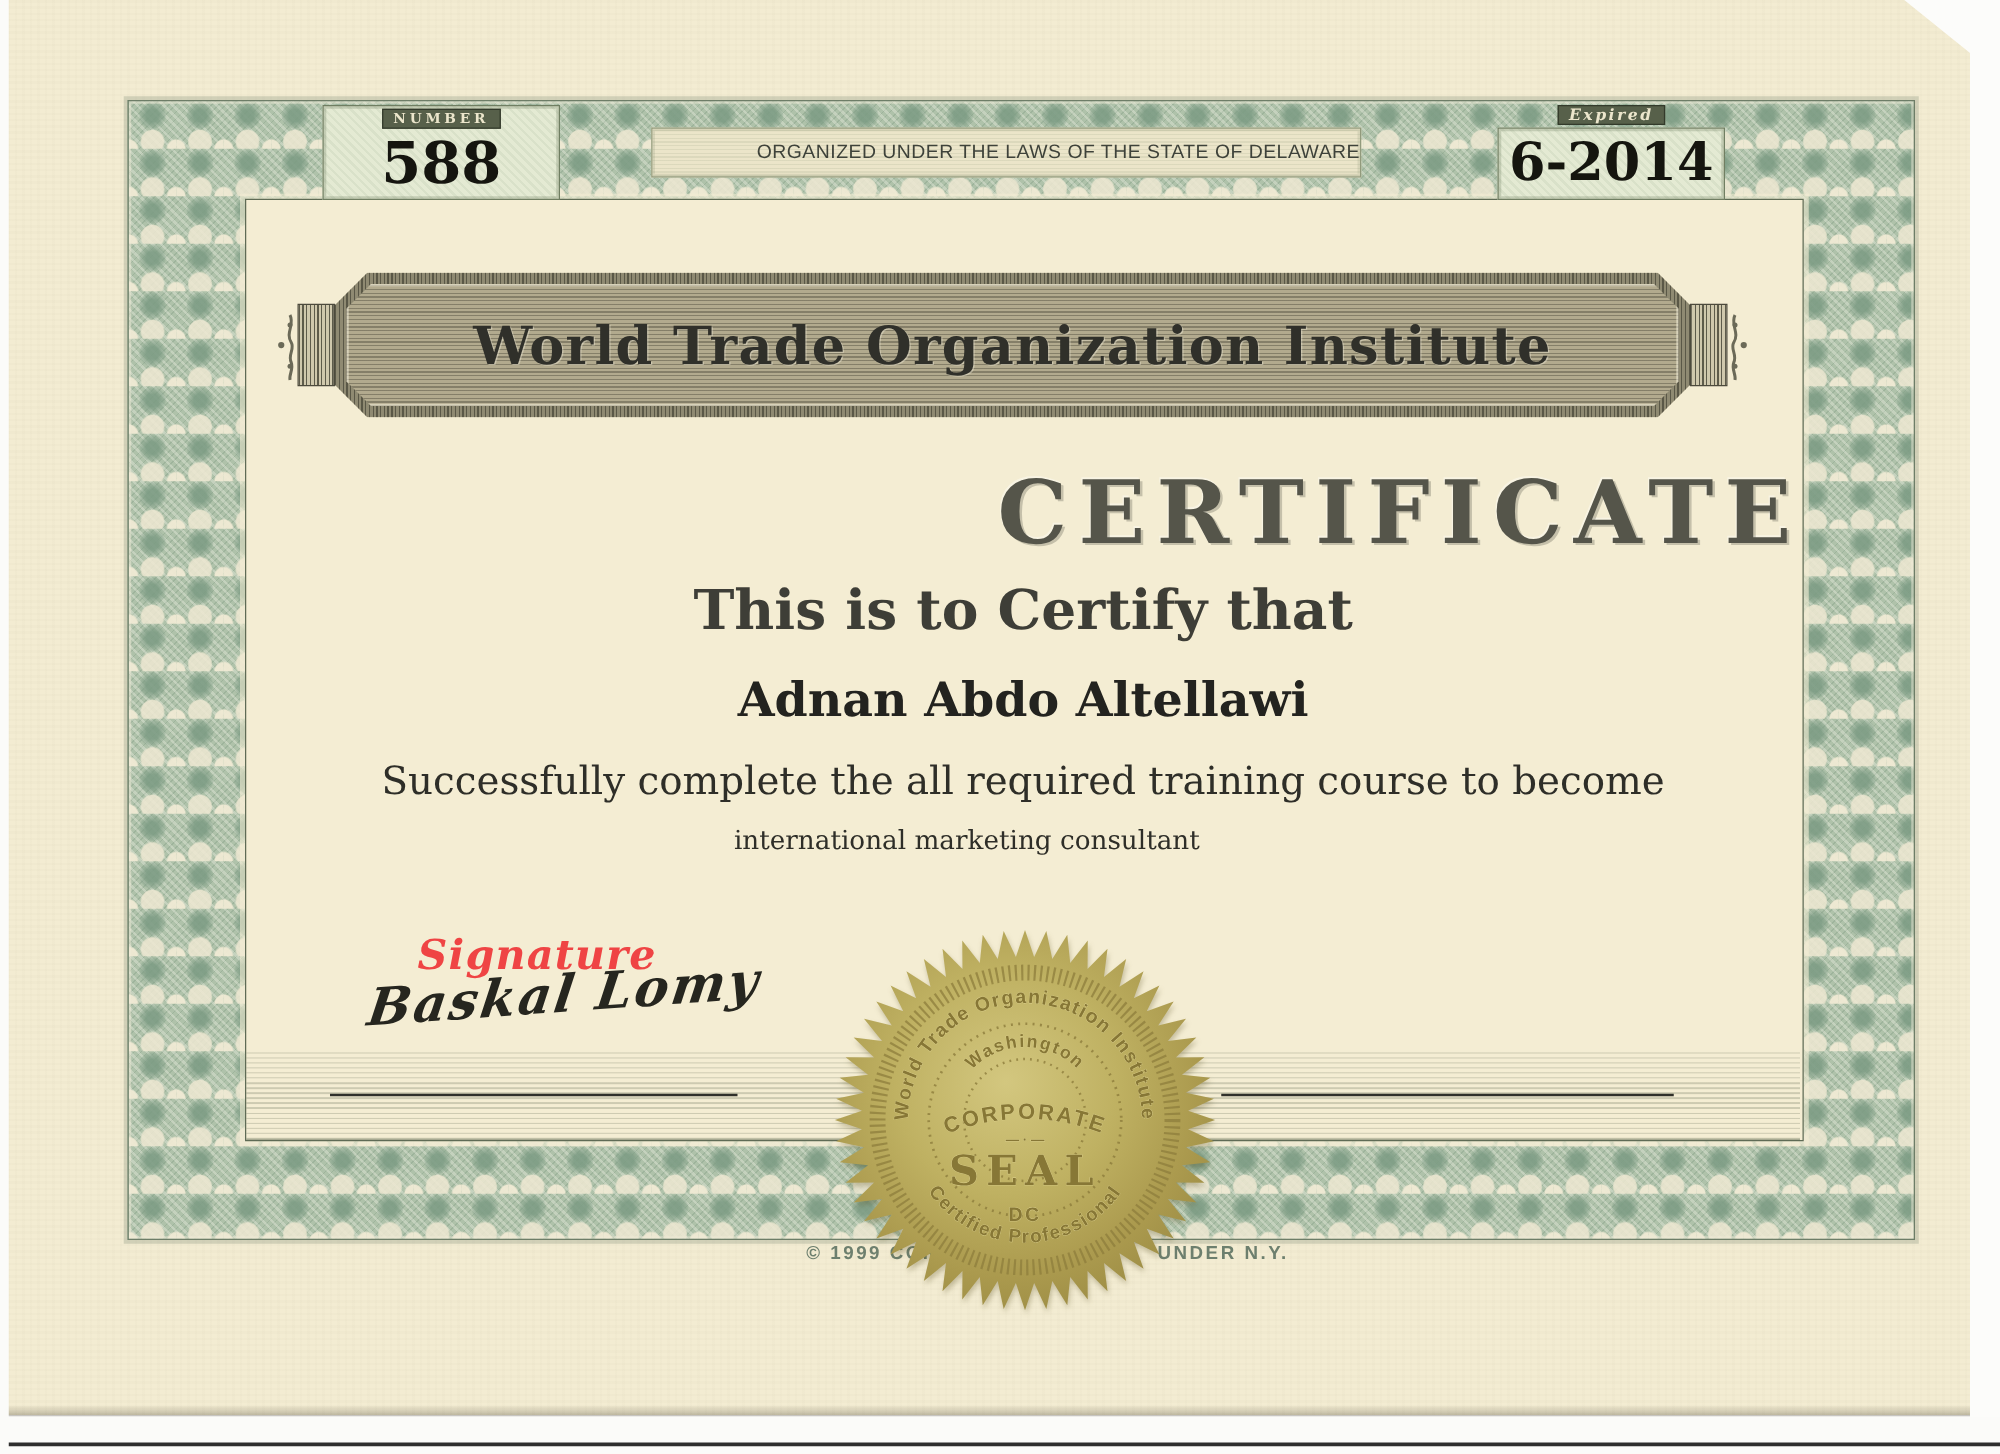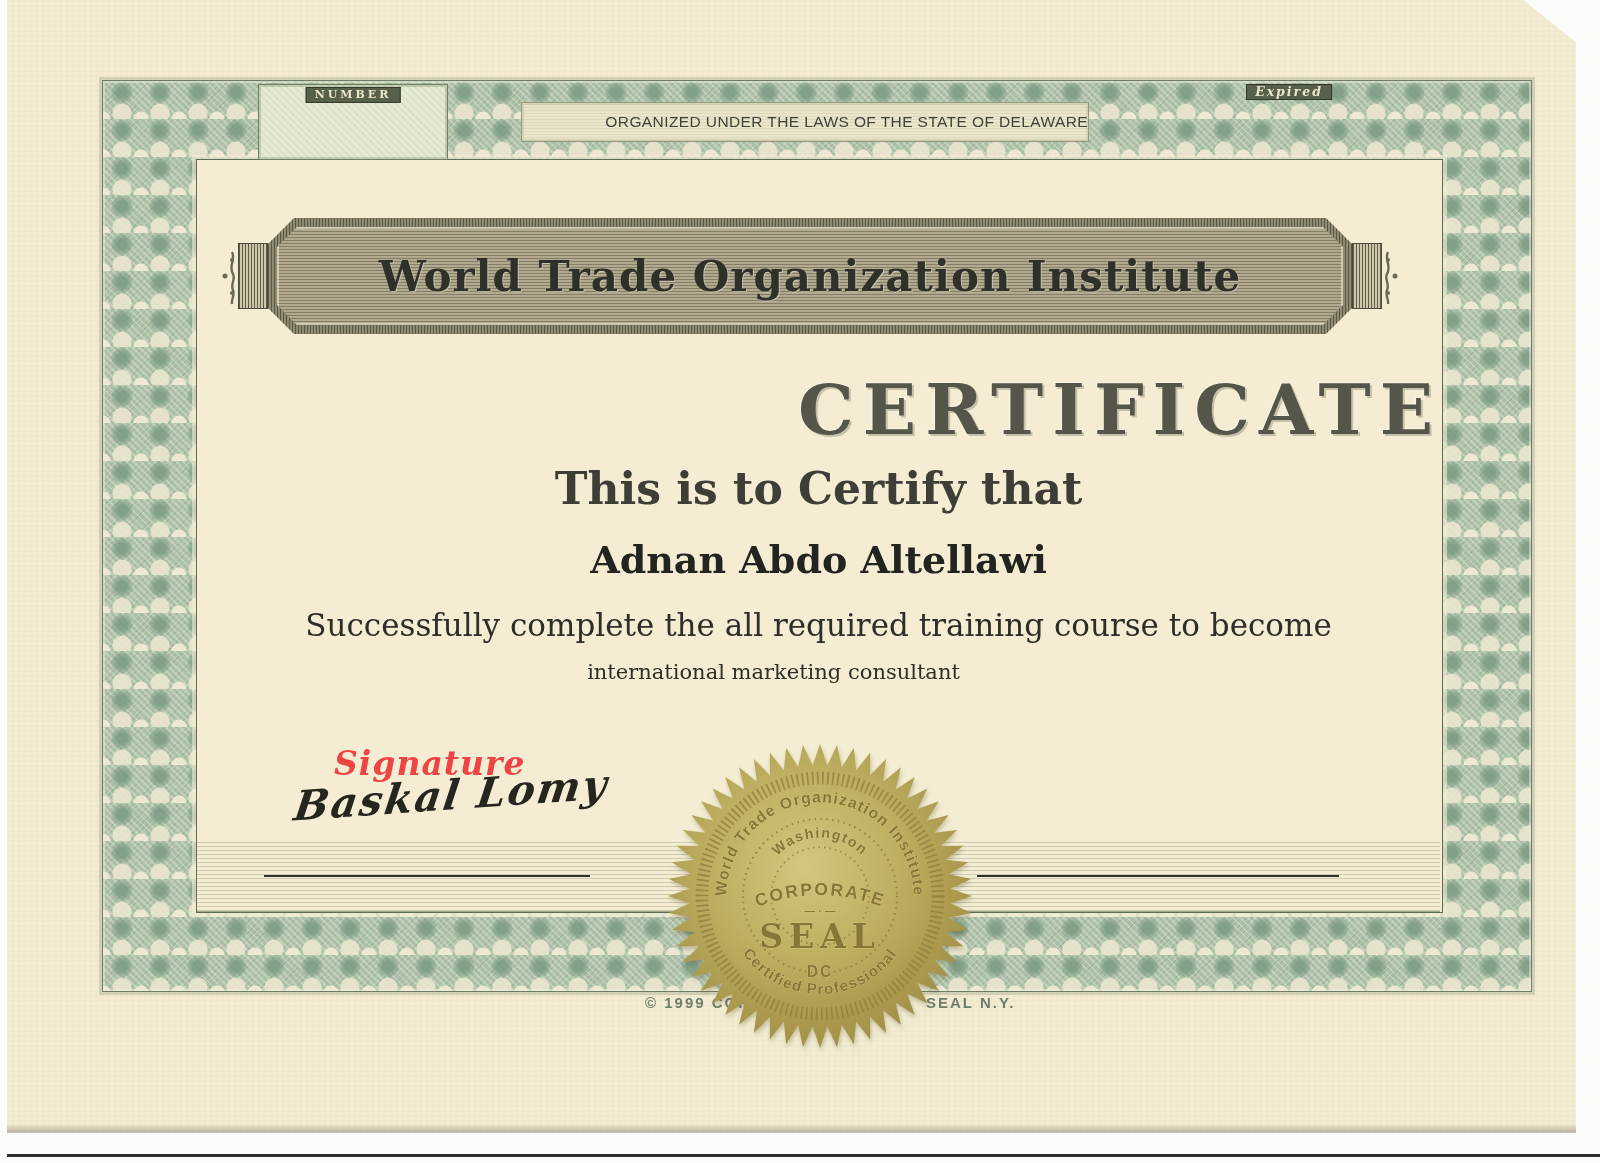--- a/index.html
+++ b/index.html
@@ -151,28 +151,32 @@
 <body>
 
 <div class="abs paper"></div>
 
 <div class="abs frame">
   <div class="abs inner-panel"></div>
 </div>
 
 <div class="abs num-box">
   <div class="tag">NUMBER</div>
+  <div class="num-val">588</div>
 </div>
 
 <div class="abs charter">
   <span>ORGANIZED UNDER THE LAWS OF THE STATE OF DELAWARE</span>
 </div>
 
 <div class="abs exp-wrap">
   <div class="tag exp-tag">Expired</div>
+  <div class="exp-box">
+    <div class="exp-val">6-2014</div>
+  </div>
 </div>
 
 <div class="abs banner z3">
   <svg class="finial" viewBox="0 0 16 60">
     <circle cx="3" cy="30" r="2.5" fill="#6b6a58"></circle>
     <path d="M10 6 C14 14 6 20 11 28 C14 33 8 38 11 44 C13 49 9 54 10 58" fill="none" stroke="#6b6a58" stroke-width="2.4"></path>
     <circle cx="10" cy="14" r="2" fill="#6b6a58"></circle>
       <circle cx="10" cy="47" r="2" fill="#6b6a58"></circle>
   </svg>
   <div class="cap"></div>
@@ -197,21 +201,21 @@
 <div class="abs body2 z3">international marketing consultant</div>
 
 <div class="abs sig-label z3">Signature</div>
 <div class="abs sig-script z3">Baskal Lomy</div>
 
 <div class="abs band z2"></div>
 <div class="abs sig-line l z3"></div>
 <div class="abs sig-line r z3"></div>
 
 <div class="abs copyright cp-l">© 1999 COR</div>
-<div class="abs copyright cp-r">SEAL N.Y.</div>
+<div class="abs copyright cp-r">UNDER N.Y.</div>
 
 <svg class="abs seal" viewBox="0 0 320 320">
   <defs>
     <radialGradient id="sealGrad" cx="45%" cy="40%" r="65%">
       <stop offset="0%" stop-color="#d3c77f"></stop>
       <stop offset="45%" stop-color="#bfb162"></stop>
       <stop offset="78%" stop-color="#ab9a4e"></stop>
       <stop offset="100%" stop-color="#9c8c44"></stop>
     </radialGradient>
     <path id="p-top" d="M 73 200.6 A 96 96 0 1 1 247 200.6" fill="none"></path>

